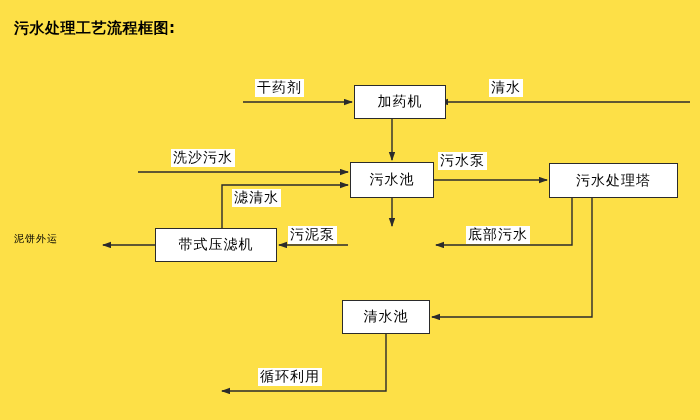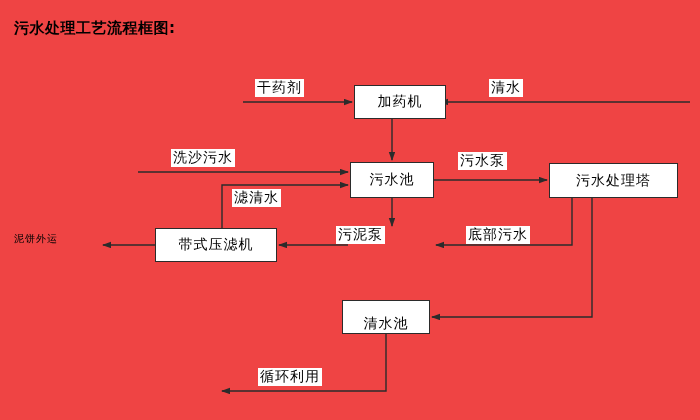--- a/index.html
+++ b/index.html
@@ -7,21 +7,21 @@
     padding: 0;
     background: #ffffff;
   }
   body {
     font-family: "DejaVu Sans", "Liberation Sans", sans-serif;
   }
   #page {
     position: relative;
     width: 700px;
     height: 420px;
-    background: #ef4444;
+    background: #fde047;
     overflow: hidden;
   }
   #diagram-title {
     position: absolute;
     left: 14px;
     top: 19px;
     font-size: 15px;
     font-weight: bold;
     color: #000000;
     letter-spacing: 0.5px;
@@ -118,35 +118,35 @@
 
   <div class="node-box" style="left:155px; top:228px; width:122px; height:34px;">
     <span>带式压滤机</span>
   </div>
 
   <div class="node-box" style="left:549px; top:163px; width:129px; height:35px;">
     <span>污水处理塔</span>
   </div>
 
 
-  <div class="node-box" style="left:342px; top:300px; width:88px; height:34px;align-items:flex-end;">
+  <div class="node-box" style="left:342px; top:300px; width:88px; height:34px;">
     <span>清水池</span>
   </div>
 
   <div class="edge-label" style="left:255px; top:79px;">干药剂</div>
 
   <div class="edge-label" style="left:478px; top:79px;margin-left:11px;">清水</div>
 
   <div class="edge-label" style="left:171px; top:149px;">洗沙污水</div>
 
   <div class="edge-label" style="left:232px; top:189px;">滤清水</div>
 
-  <div class="edge-label" style="left:458px; top:152px;text-align:right;">污水泵</div>
+  <div class="edge-label" style="left:438px; top:152px;text-align:right;">污水泵</div>
 
-  <div class="edge-label" style="left:288px; top:226px;margin-left:48px;">污泥泵</div>
+  <div class="edge-label" style="left:288px; top:226px;">污泥泵</div>
 
   <div class="edge-label" style="left:466px; top:226px;text-align:right;">底部污水</div>
 
   <div class="terminal-label" style="left:14px; top:232px;">泥饼外运</div>
 
   <div class="edge-label" style="left:258px; top:368px;">循环利用</div>
 
 </div>
 
 </body></html>

